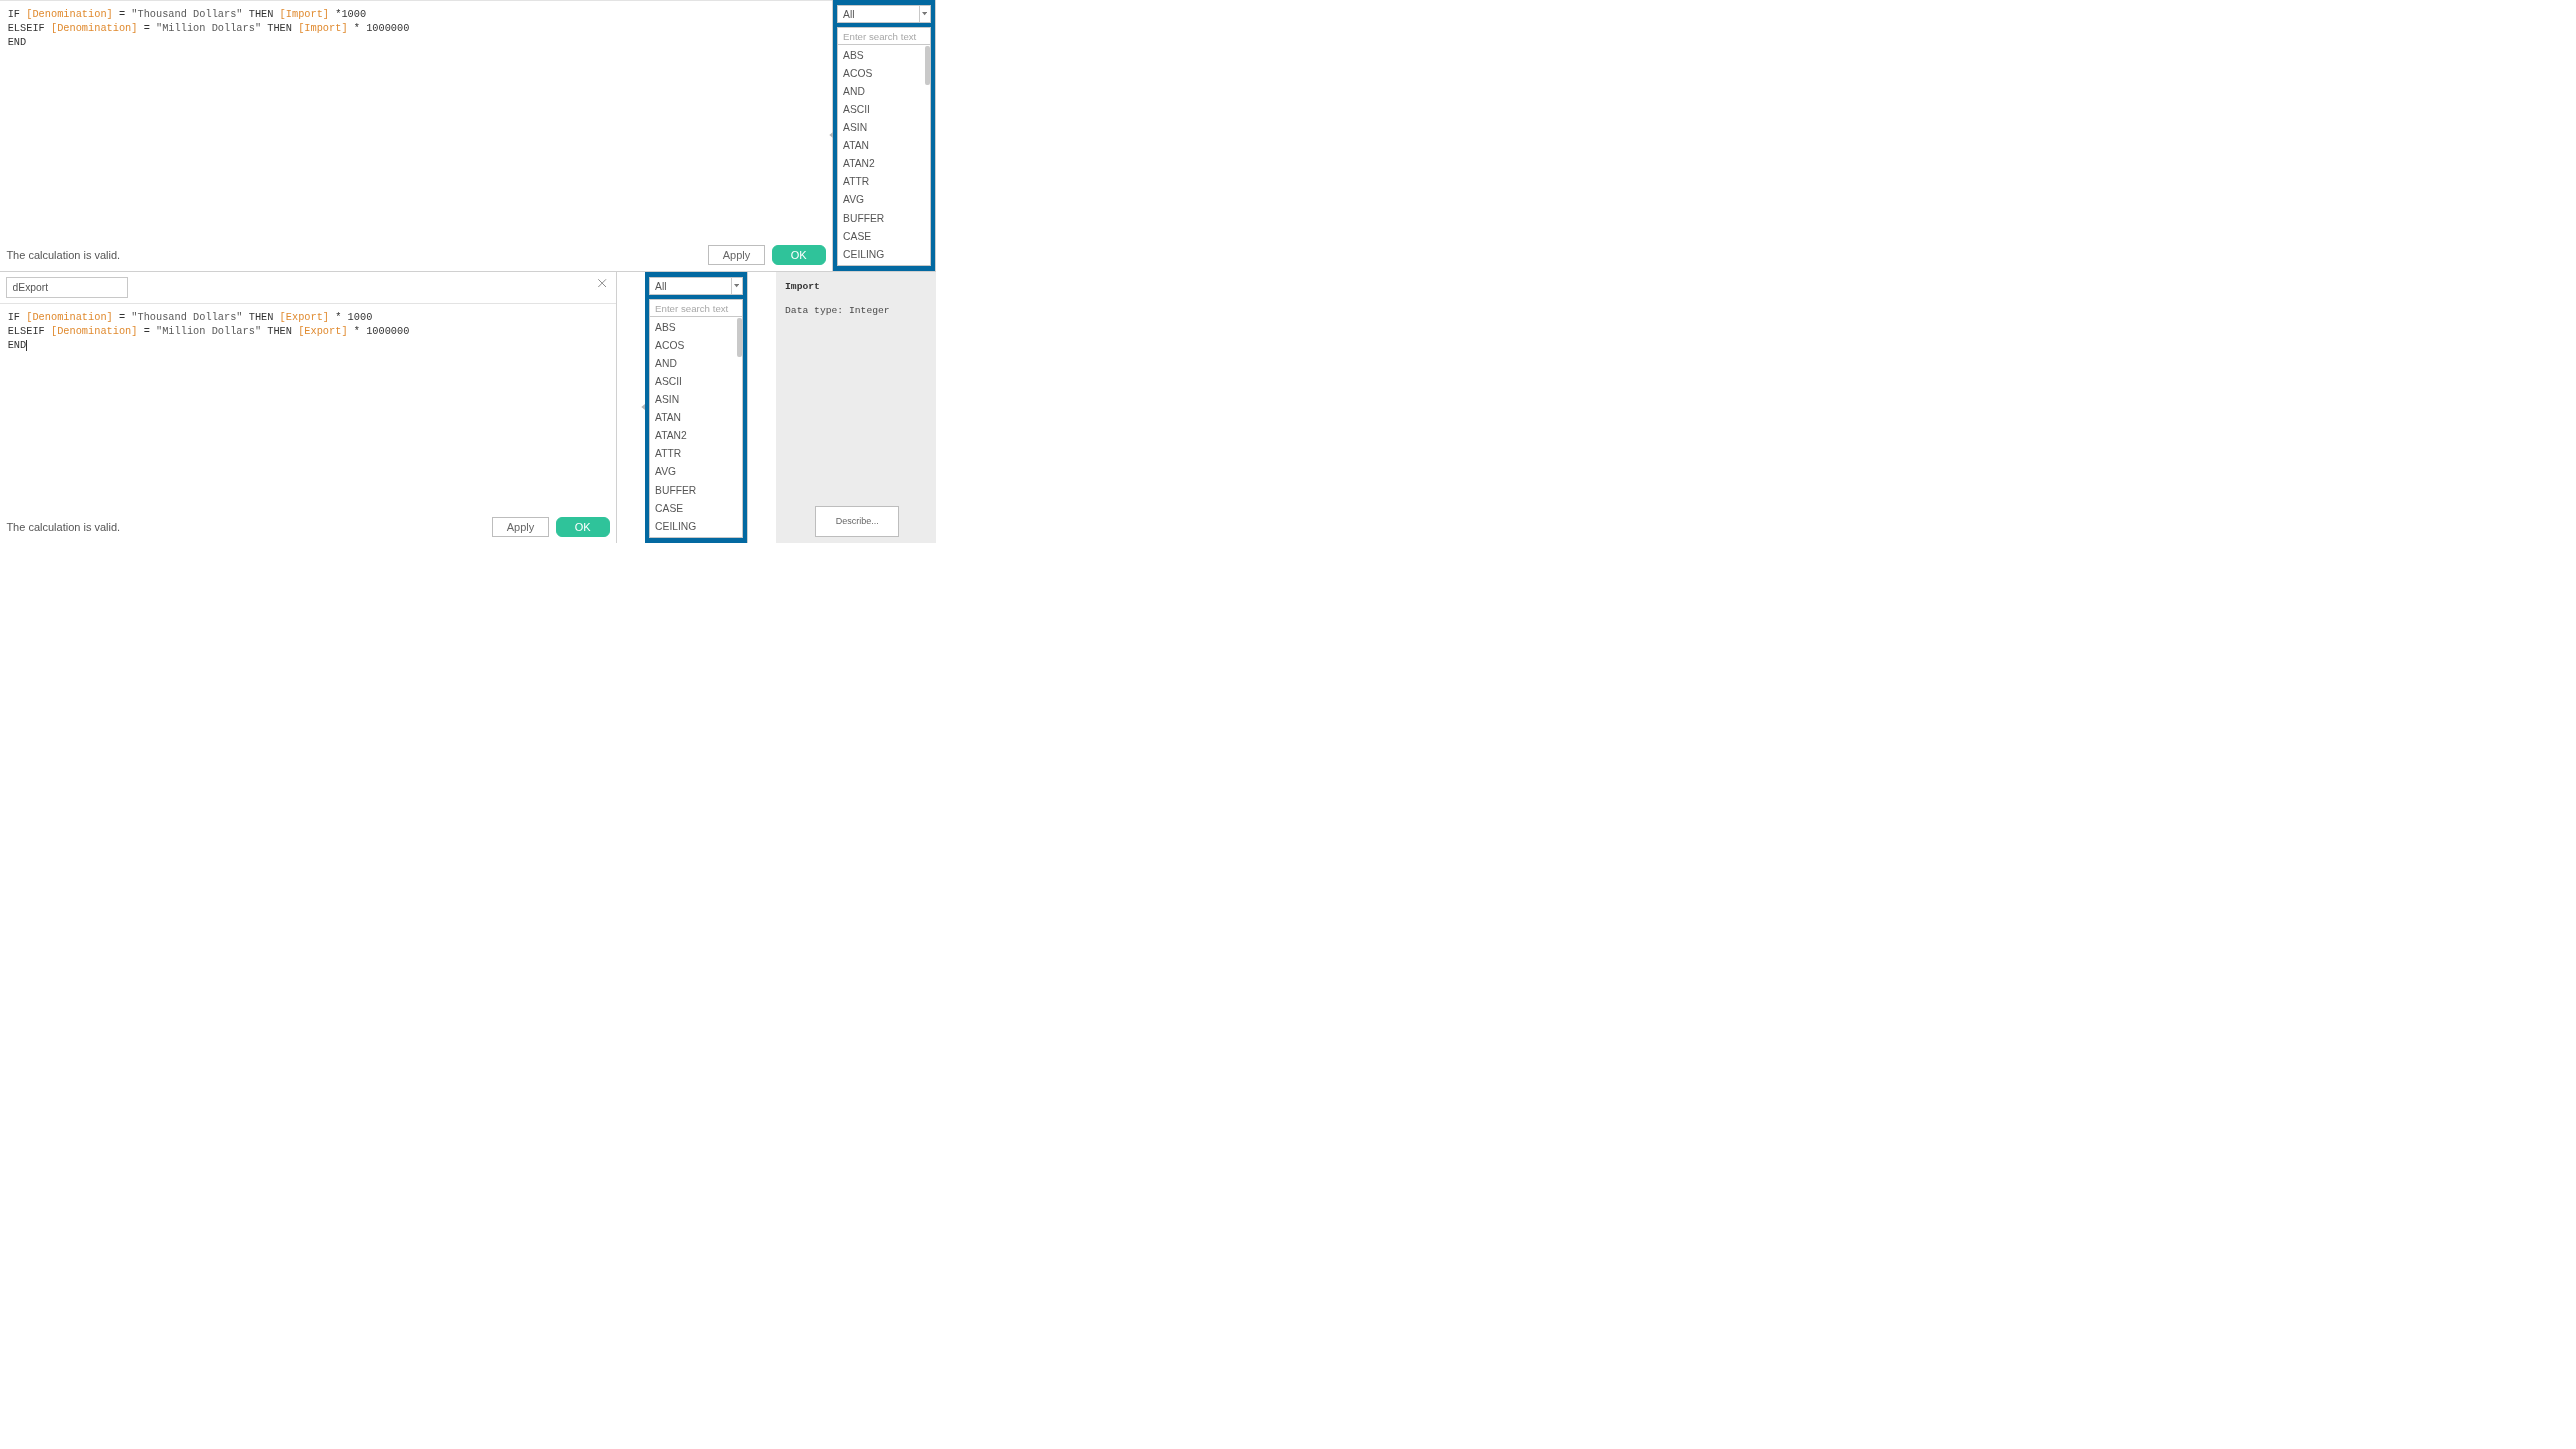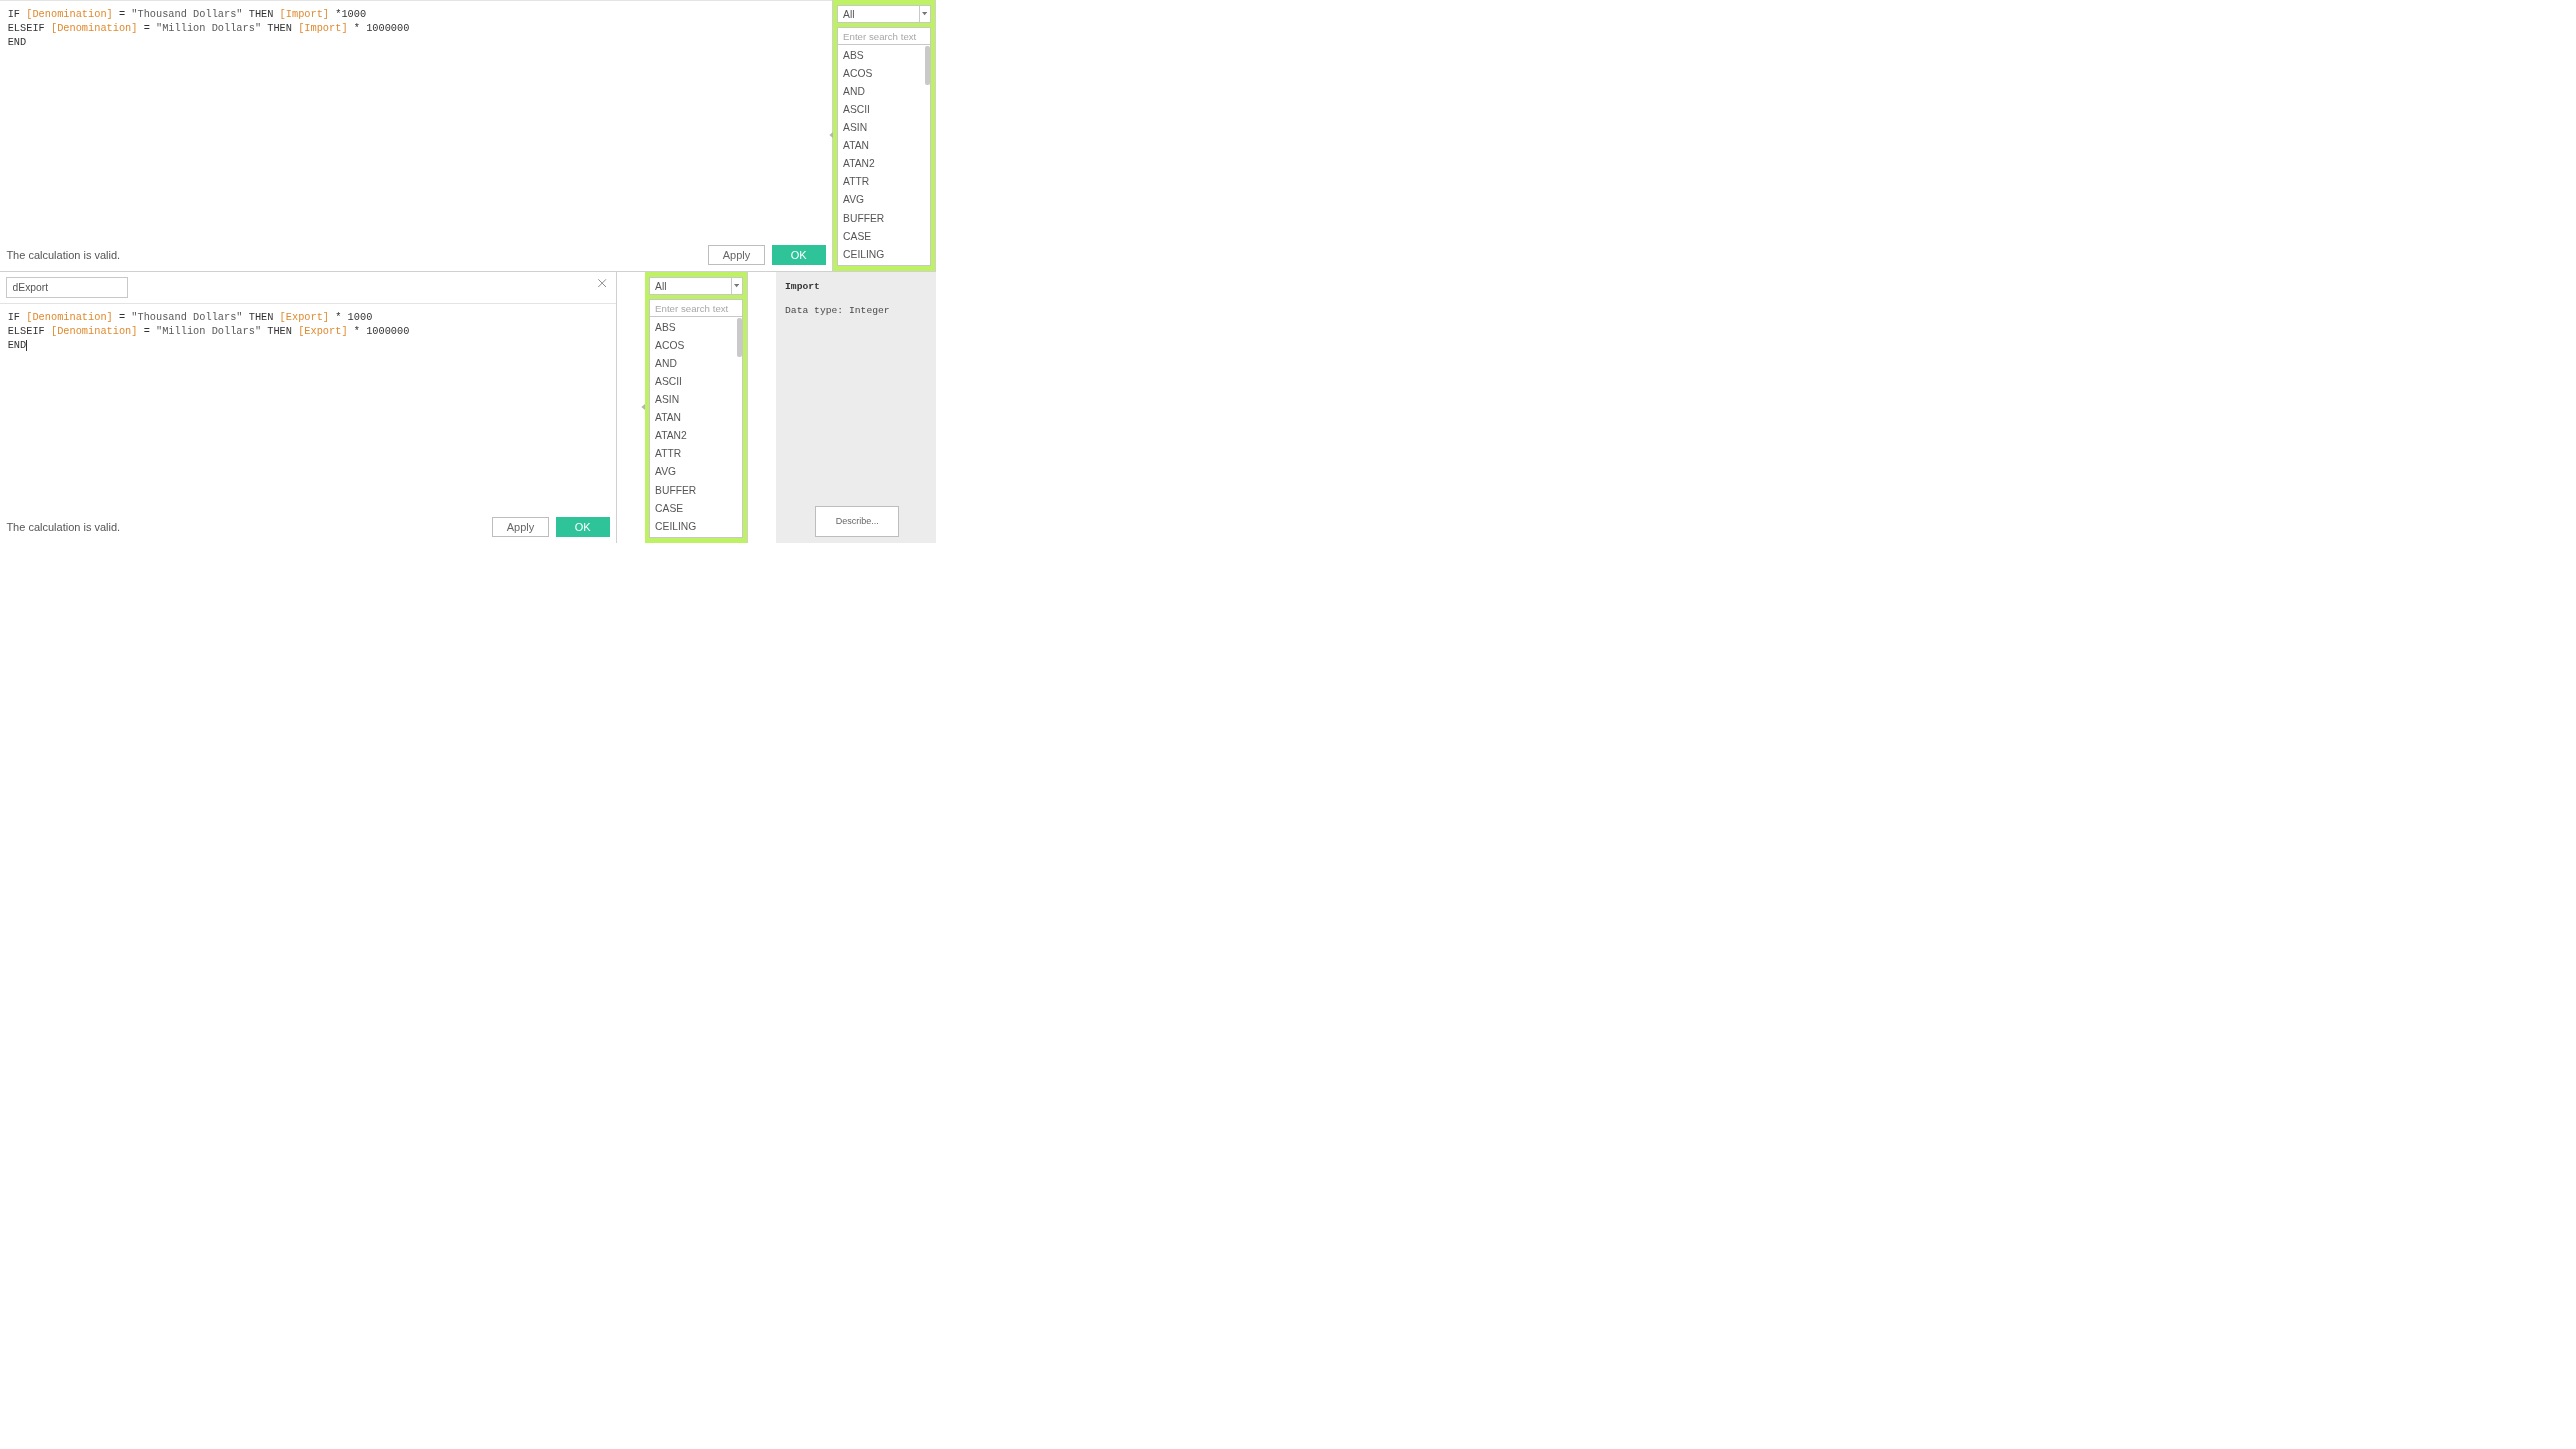--- a/index.html
+++ b/index.html
@@ -94,24 +94,25 @@
   background: #fff;
   color: #666;
   margin-left: 6.4px;
   cursor: pointer;
 }
 .btn-ok {
   background: #2fc39a;
   border-color: #2fc39a;
   color: #fff;
   padding: 0 18px;
+  border-radius: 6px;
 }
 .mid-col {
   width: 103px;
-  background: #bef264;
+  background: #0369a1;
   border-right: 0.6px solid #d0d0d0;
   padding: 5.2px 3.9px;
   display: flex;
   flex-direction: column;
   position: relative;
 }
 .collapse-handle {
   position: absolute;
   left: -5.2px;
   top: 50%;

